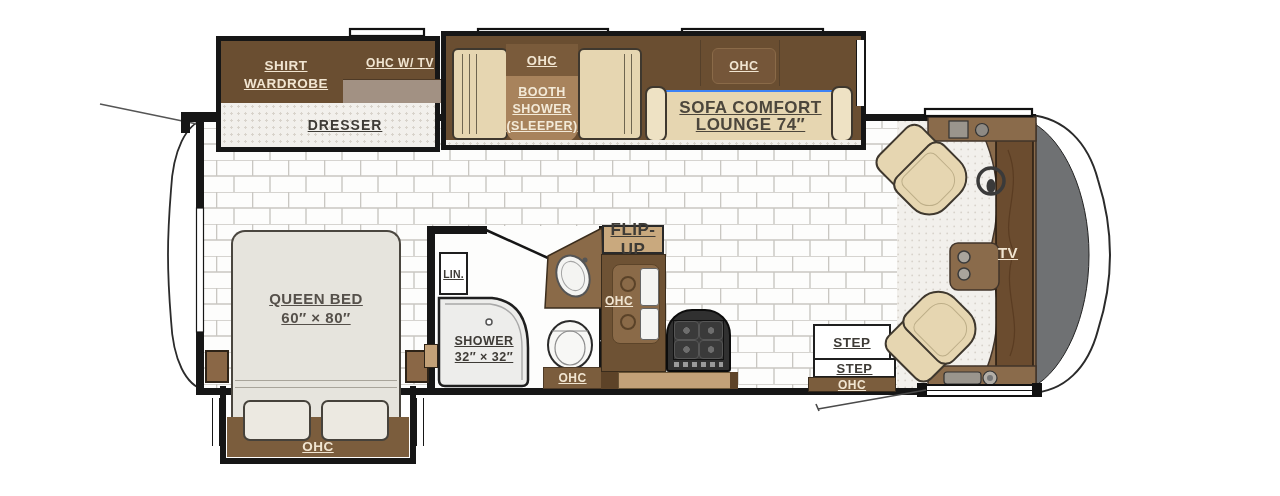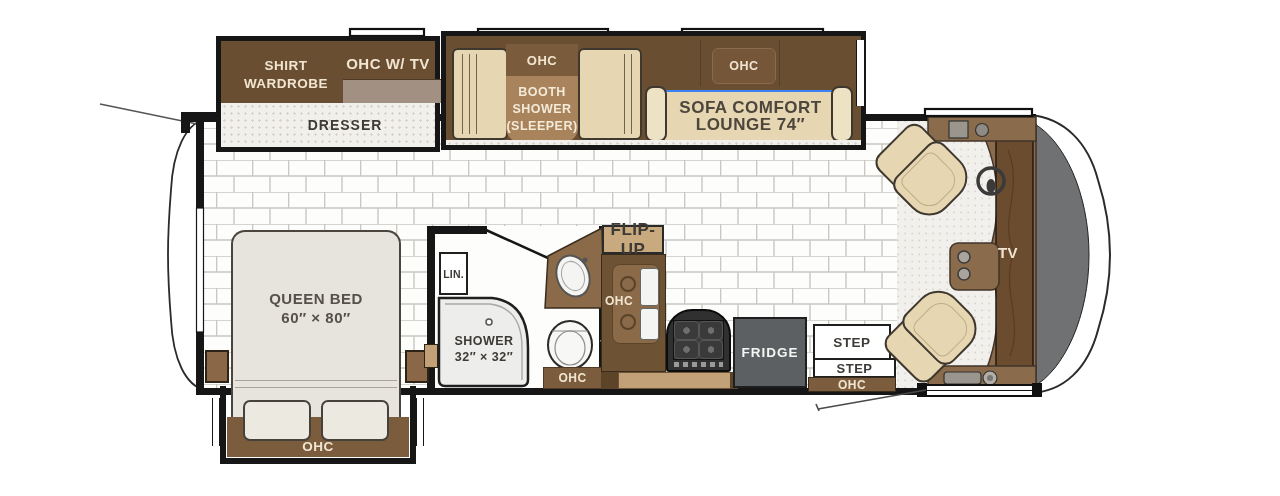--- a/index.html
+++ b/index.html
@@ -1,21 +1,21 @@
 <!DOCTYPE html>
 <html style="--cabinet-dark: #6a4e31; --cabinet-mid: #8a6a48; --cabinet-light: #a8835c; --band-brown: #7b5d3d; --counter-tan: #c3a178; --upholstery-tan: #e6d6b1; --upholstery-light: #eee2c4; --bed-gray: #e6e4dd; --speckle-bg: #f2f0ec; --speckle-dot: #d8d3cb; --wall-black: #161616; --fridge-gray: #5d6063; --windshield-gray: #6f7173; --dash-brown: #8a6b4b; --cream-text: #f1e5d1; --dark-text: #3e3b36;"><head>
 <meta charset="utf-8">
 <style>
   html,body{margin:0;padding:0;background:#fff;}
   .canvas{position:relative;width:1280px;height:496px;background:#fff;overflow:hidden;
           font-family:"Liberation Sans",sans-serif;}
   .abs{position:absolute;box-sizing:border-box;}
   svg{position:absolute;left:0;top:0;}
   .lbl{display:flex;align-items:center;justify-content:center;text-align:center;
-       white-space:pre-line;font-weight:600;letter-spacing:.5px;pointer-events:none;}
+       white-space:pre-line;font-weight:600;letter-spacing:.5px;pointer-events:none;text-decoration:underline;}
   .cream{color:var(--cream-text);}
   .dark{color:var(--dark-text);}
   .white{color:#f5f5f3;}
   .slide-frame{border:5px solid #161616;background:var(--cabinet-dark);}
   .speck{background-color:var(--speckle-bg);
          background-image:radial-gradient(var(--speckle-dot) 1px, transparent 1.4px);
          background-size:7px 7px;}
   .bench{background:var(--upholstery-tan);border:2px solid #3f382e;border-radius:6px;}
   .seamv{position:absolute;top:4px;bottom:4px;width:0;border-left:1.5px solid #6e6550;}
   .chair{position:absolute;width:64px;height:82px;z-index:8;}
@@ -132,21 +132,21 @@
       <rect x="917" y="383" width="10" height="14" fill="#111"></rect>
       <rect x="1032" y="383" width="10" height="14" fill="#111"></rect>
       <path d="M818 409 L926 390" stroke="#4a4a4a" stroke-width="1.6"></path>
       <path d="M816 404 L819 411" stroke="#4a4a4a" stroke-width="1.6"></path>
     </g>
   </svg>
 
   <div class="abs slide-frame" style="left:216px;top:36px;width:224px;height:116px;">
     <div class="abs lbl cream" style="left:8px;top:14px;width:114px;height:40px;font-size:13.5px;line-height:18px;">SHIRT
 WARDROBE</div>
-    <div class="abs lbl cream" style="left:112px;top:12px;width:110px;height:20px;font-size:15px;">OHC W/ TV</div>
+    <div class="abs lbl cream" style="left:124px;top:12px;width:110px;height:20px;font-size:12px;">OHC W/ TV</div>
     <div class="abs" style="left:122px;top:38px;width:112px;height:24px;background:#a29183;border-top:1px solid #4e3a26;"></div>
     <div class="abs speck lbl dark" style="left:0;top:62px;width:214px;height:44px;font-size:14px;letter-spacing:1px;padding-left:34px;">DRESSER</div>
   </div>
 
   <div class="abs slide-frame" style="left:441px;top:31px;width:425px;height:119px;">
     <div class="abs bench" style="left:6px;top:12px;width:56px;height:92px;">
       <span class="seamv" style="left:8px;"></span>
       <span class="seamv" style="left:15px;"></span>
       <span class="seamv" style="left:22px;"></span>
     </div>
@@ -217,22 +217,20 @@
       <div class="burner"></div>
       <div class="burner"></div>
       <div class="burner"></div>
       <div class="burner"></div>
     </div>
     <div class="ctl"></div>
   </div>
   <div class="abs" style="left:618px;top:372px;width:115px;height:17px;background:var(--counter-tan);border:1px solid #6b5536;"></div>
   <div class="abs" style="left:601px;top:372px;width:17px;height:17px;background:#5d4328;"></div>
   <div class="abs" style="left:730px;top:372px;width:8px;height:17px;background:#5d4328;"></div>
-  <div class="abs lbl white" style="left:733px;top:317px;width:74px;height:71px;background:var(--fridge-gray);
-       border:2px solid #1f1f1f;font-size:13.5px;letter-spacing:1px;">FRIDGE</div>
 
   <div class="abs lbl dark" style="left:813px;top:324px;width:78px;height:36px;background:#fff;border:2.5px solid #1f1f1f;
        font-size:13.5px;">STEP</div>
   <div class="abs lbl dark" style="left:813px;top:358px;width:83px;height:20px;background:#fff;border:2.5px solid #1f1f1f;
        font-size:13px;">STEP</div>
   <div class="abs lbl cream" style="left:808px;top:377px;width:88px;height:15px;background:var(--band-brown);
        border:1px solid #3a2c1c;font-size:12px;">OHC</div>
 
   <div class="chair" style="left:888px;top:130px;transform:rotate(-45deg);">
     <div class="c-back"></div>

